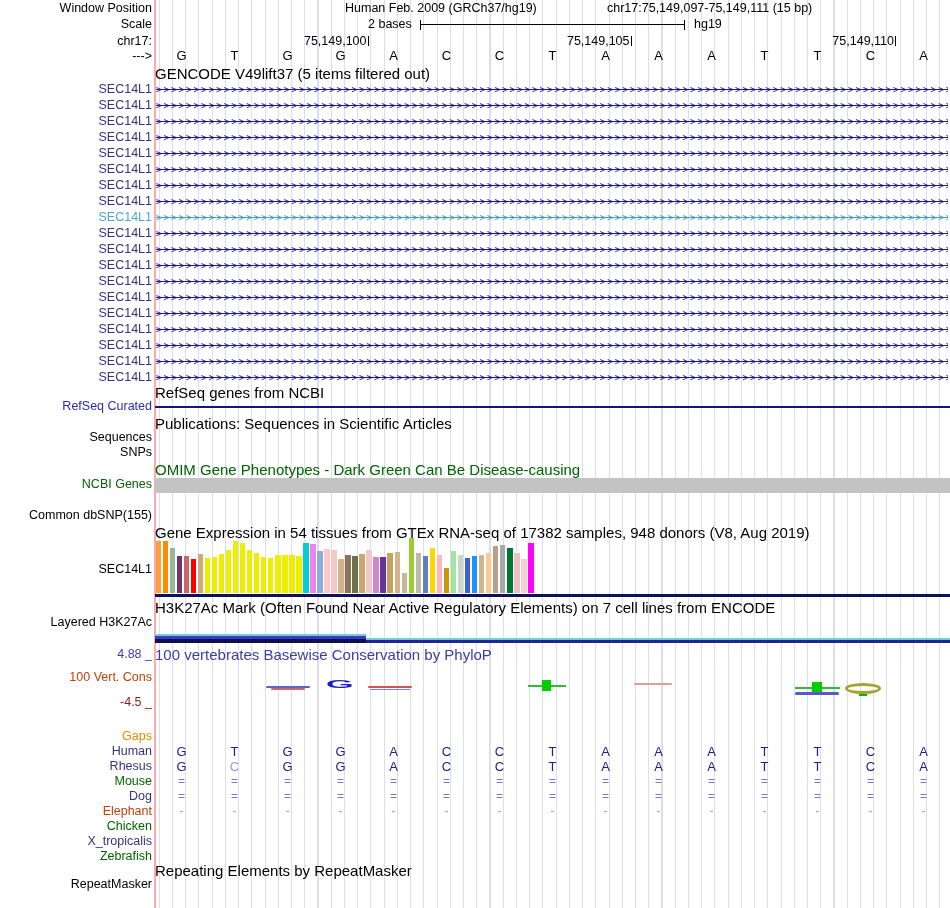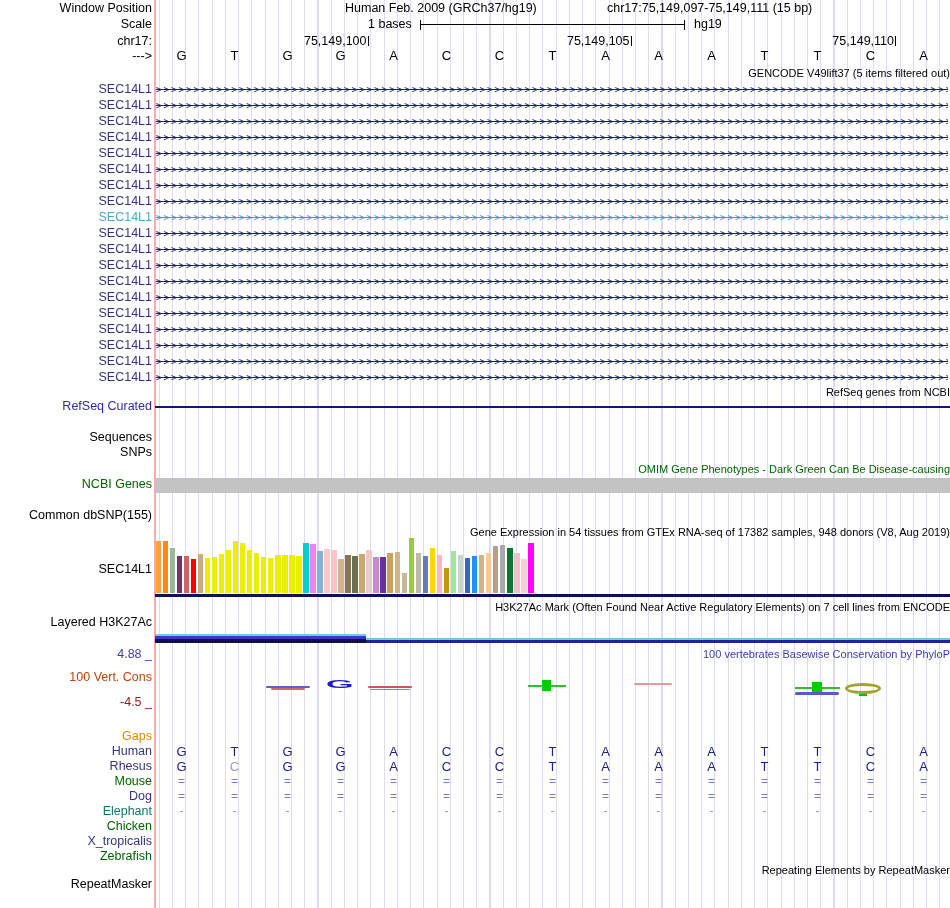--- a/index.html
+++ b/index.html
@@ -2,21 +2,21 @@
 <html><head>
 <meta charset="utf-8">
 <style>
   html,body{margin:0;padding:0;background:#fff;}
   #browser{position:relative;width:950px;height:908px;background:#fff;overflow:hidden;
            font-family:"Liberation Sans",sans-serif;color:#000;}
   .grid{position:absolute;left:155px;top:0;width:795px;height:908px;
         background:repeating-linear-gradient(to right,transparent 0px,transparent 3.7px,#DDDDF0 3.7px,#DDDDF0 4.8px,transparent 4.8px,transparent 13.23px);}
   .pinkline{position:absolute;left:154px;top:0;width:1.5px;height:908px;background:#FFAAAA;}
   .llabel{position:absolute;right:798px;height:13px;line-height:13px;font-size:12.5px;white-space:nowrap;}
-  .title{position:absolute;left:155px;width:795px;text-align:right;height:13px;line-height:13px;font-size:11px;white-space:nowrap;}
+  .title{position:absolute;left:155px;width:795px;text-align:left;height:13px;line-height:13px;font-size:15px;white-space:nowrap;}
   .abs{position:absolute;}
   .arrows{position:absolute;left:156px;width:792px;height:16px;overflow:hidden;white-space:nowrap;
           font-family:"DejaVu Sans Mono",monospace;font-size:10px;letter-spacing:1.5px;line-height:16px;
           background-image:linear-gradient(to bottom,transparent 7.5px,currentColor 7.5px,currentColor 8.5px,transparent 8.5px);}
   .basechar{position:absolute;height:14px;line-height:14px;font-size:13px;transform:translateX(-50%);}
   .mzcell{position:absolute;height:15px;line-height:15px;font-size:13px;transform:translateX(-50%);}
   .rlabel{position:absolute;height:12px;line-height:12px;font-size:12.5px;white-space:nowrap;}
   .glyph{position:absolute;}
 </style>
 </head>
@@ -24,21 +24,21 @@
 
 <div id="browser">
   <div class="grid"></div>
   <div class="pinkline"></div>
 
   <div class="llabel" style="top:2px">Window Position</div>
   <div class="rlabel" style="left:345px;top:2px">Human Feb. 2009 (GRCh37/hg19)</div>
   <div class="rlabel" style="left:607px;top:2px">chr17:75,149,097-75,149,111 (15 bp)</div>
 
   <div class="llabel" style="top:18px">Scale</div>
-  <div class="rlabel" style="left:368px;top:18px">1 bases</div>
+  <div class="rlabel" style="left:368px;top:18px">2 bases</div>
   <div class="abs" style="left:420px;top:24px;width:265px;height:1px;background:#000"></div>
   <div class="abs" style="left:420px;top:19.5px;width:1px;height:10px;background:#000"></div>
   <div class="abs" style="left:684px;top:19.5px;width:1px;height:10px;background:#000"></div>
   <div class="rlabel" style="left:694px;top:18px">hg19</div>
 
   <div class="llabel" style="top:35px">chr17:</div>
   <div id="ruler"></div>
 
   <div class="llabel" style="top:50px">---&gt;</div>
   <div id="base-row">
@@ -98,20 +98,21 @@
       <div style="position: absolute; right: 798px; top: 354px; height: 13px; line-height: 14px; font-size: 12.5px; color: rgb(52, 52, 126); white-space: nowrap;">SEC14L1</div>
       <div class="arrows" style="position: absolute; top: 354px; color: rgb(26, 26, 140);">&gt;&gt;&gt;&gt;&gt;&gt;&gt;&gt;&gt;&gt;&gt;&gt;&gt;&gt;&gt;&gt;&gt;&gt;&gt;&gt;&gt;&gt;&gt;&gt;&gt;&gt;&gt;&gt;&gt;&gt;&gt;&gt;&gt;&gt;&gt;&gt;&gt;&gt;&gt;&gt;&gt;&gt;&gt;&gt;&gt;&gt;&gt;&gt;&gt;&gt;&gt;&gt;&gt;&gt;&gt;&gt;&gt;&gt;&gt;&gt;&gt;&gt;&gt;&gt;&gt;&gt;&gt;&gt;&gt;&gt;&gt;&gt;&gt;&gt;&gt;&gt;&gt;&gt;&gt;&gt;&gt;&gt;&gt;&gt;&gt;&gt;&gt;&gt;&gt;&gt;&gt;&gt;&gt;&gt;&gt;&gt;&gt;&gt;&gt;&gt;&gt;&gt;&gt;&gt;&gt;&gt;&gt;&gt;&gt;&gt;</div>
       <div style="position: absolute; right: 798px; top: 370px; height: 13px; line-height: 14px; font-size: 12.5px; color: rgb(52, 52, 126); white-space: nowrap;">SEC14L1</div>
       <div class="arrows" style="position: absolute; top: 370px; color: rgb(26, 26, 140);">&gt;&gt;&gt;&gt;&gt;&gt;&gt;&gt;&gt;&gt;&gt;&gt;&gt;&gt;&gt;&gt;&gt;&gt;&gt;&gt;&gt;&gt;&gt;&gt;&gt;&gt;&gt;&gt;&gt;&gt;&gt;&gt;&gt;&gt;&gt;&gt;&gt;&gt;&gt;&gt;&gt;&gt;&gt;&gt;&gt;&gt;&gt;&gt;&gt;&gt;&gt;&gt;&gt;&gt;&gt;&gt;&gt;&gt;&gt;&gt;&gt;&gt;&gt;&gt;&gt;&gt;&gt;&gt;&gt;&gt;&gt;&gt;&gt;&gt;&gt;&gt;&gt;&gt;&gt;&gt;&gt;&gt;&gt;&gt;&gt;&gt;&gt;&gt;&gt;&gt;&gt;&gt;&gt;&gt;&gt;&gt;&gt;&gt;&gt;&gt;&gt;&gt;&gt;&gt;&gt;&gt;&gt;&gt;&gt;&gt;</div>
     </div>
 
   <div class="title" style="top:386px">RefSeq genes from NCBI</div>
   <div class="llabel" style="top:400px;color:#2A2AB0">RefSeq Curated</div>
   <div class="abs" style="left:155px;top:406px;width:795px;height:2px;background:#14147E"></div>
 
+  <div class="title" style="top:417px">Publications: Sequences in Scientific Articles</div>
   <div class="llabel" style="top:431px">Sequences</div>
   <div class="llabel" style="top:446px">SNPs</div>
 
   <div class="title" style="top:463px;color:#006400">OMIM Gene Phenotypes - Dark Green Can Be Disease-causing</div>
   <div class="llabel" style="top:478px;color:#006400">NCBI Genes</div>
   <div class="abs" style="left:155px;top:478px;width:795px;height:15px;background:#C3C3C3"></div>
 
   <div class="llabel" style="top:509px">Common dbSNP(155)</div>
 
   <div class="title" style="top:526px">Gene Expression in 54 tissues from GTEx RNA-seq of 17382 samples, 948 donors (V8, Aug 2019)</div>
@@ -268,21 +269,21 @@
       <div class="mzcell" style="position: absolute; left: 446.5px; top: 789px; color: rgb(120, 120, 200); font-size: 12px;">=</div>
       <div class="mzcell" style="position: absolute; left: 499.5px; top: 789px; color: rgb(120, 120, 200); font-size: 12px;">=</div>
       <div class="mzcell" style="position: absolute; left: 552.5px; top: 789px; color: rgb(120, 120, 200); font-size: 12px;">=</div>
       <div class="mzcell" style="position: absolute; left: 605.5px; top: 789px; color: rgb(120, 120, 200); font-size: 12px;">=</div>
       <div class="mzcell" style="position: absolute; left: 658.5px; top: 789px; color: rgb(120, 120, 200); font-size: 12px;">=</div>
       <div class="mzcell" style="position: absolute; left: 711.5px; top: 789px; color: rgb(120, 120, 200); font-size: 12px;">=</div>
       <div class="mzcell" style="position: absolute; left: 764.5px; top: 789px; color: rgb(120, 120, 200); font-size: 12px;">=</div>
       <div class="mzcell" style="position: absolute; left: 817.5px; top: 789px; color: rgb(120, 120, 200); font-size: 12px;">=</div>
       <div class="mzcell" style="position: absolute; left: 870.5px; top: 789px; color: rgb(120, 120, 200); font-size: 12px;">=</div>
       <div class="mzcell" style="position: absolute; left: 923.5px; top: 789px; color: rgb(120, 120, 200); font-size: 12px;">=</div>
-      <div style="position: absolute; right: 798px; top: 804px; height: 13px; line-height: 14px; font-size: 12.5px; color: #0f766e; white-space: nowrap;">Elephant</div>
+      <div style="position: absolute; right: 798px; top: 804px; height: 13px; line-height: 14px; font-size: 12.5px; color: #c2410c; white-space: nowrap;">Elephant</div>
       <div class="mzcell" style="position: absolute; left: 181.5px; top: 804px; color: rgb(152, 152, 208); font-size: 12px;">-</div>
       <div class="mzcell" style="position: absolute; left: 234.5px; top: 804px; color: rgb(152, 152, 208); font-size: 12px;">-</div>
       <div class="mzcell" style="position: absolute; left: 287.5px; top: 804px; color: rgb(152, 152, 208); font-size: 12px;">-</div>
       <div class="mzcell" style="position: absolute; left: 340.5px; top: 804px; color: rgb(152, 152, 208); font-size: 12px;">-</div>
       <div class="mzcell" style="position: absolute; left: 393.5px; top: 804px; color: rgb(152, 152, 208); font-size: 12px;">-</div>
       <div class="mzcell" style="position: absolute; left: 446.5px; top: 804px; color: rgb(152, 152, 208); font-size: 12px;">-</div>
       <div class="mzcell" style="position: absolute; left: 499.5px; top: 804px; color: rgb(152, 152, 208); font-size: 12px;">-</div>
       <div class="mzcell" style="position: absolute; left: 552.5px; top: 804px; color: rgb(152, 152, 208); font-size: 12px;">-</div>
       <div class="mzcell" style="position: absolute; left: 605.5px; top: 804px; color: rgb(152, 152, 208); font-size: 12px;">-</div>
       <div class="mzcell" style="position: absolute; left: 658.5px; top: 804px; color: rgb(152, 152, 208); font-size: 12px;">-</div>

